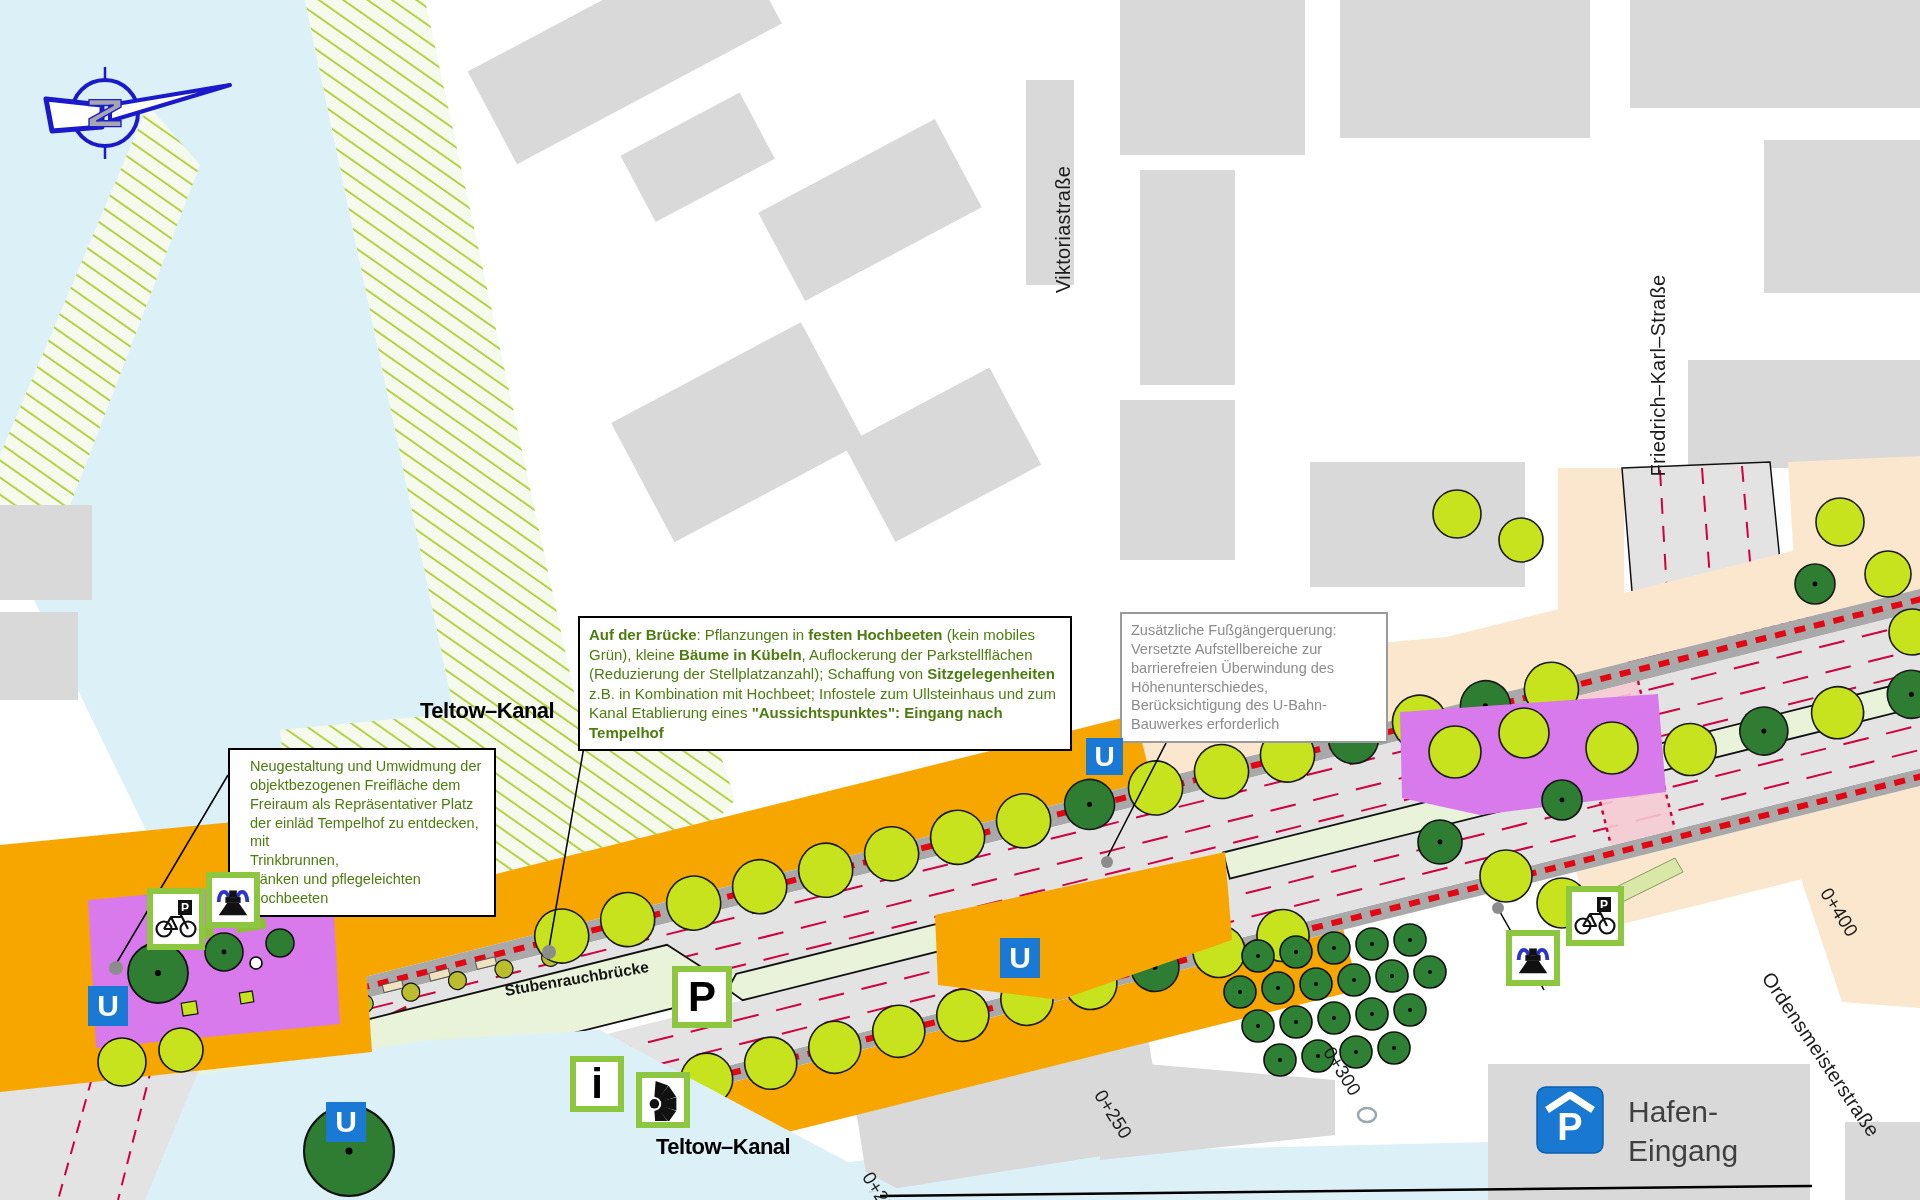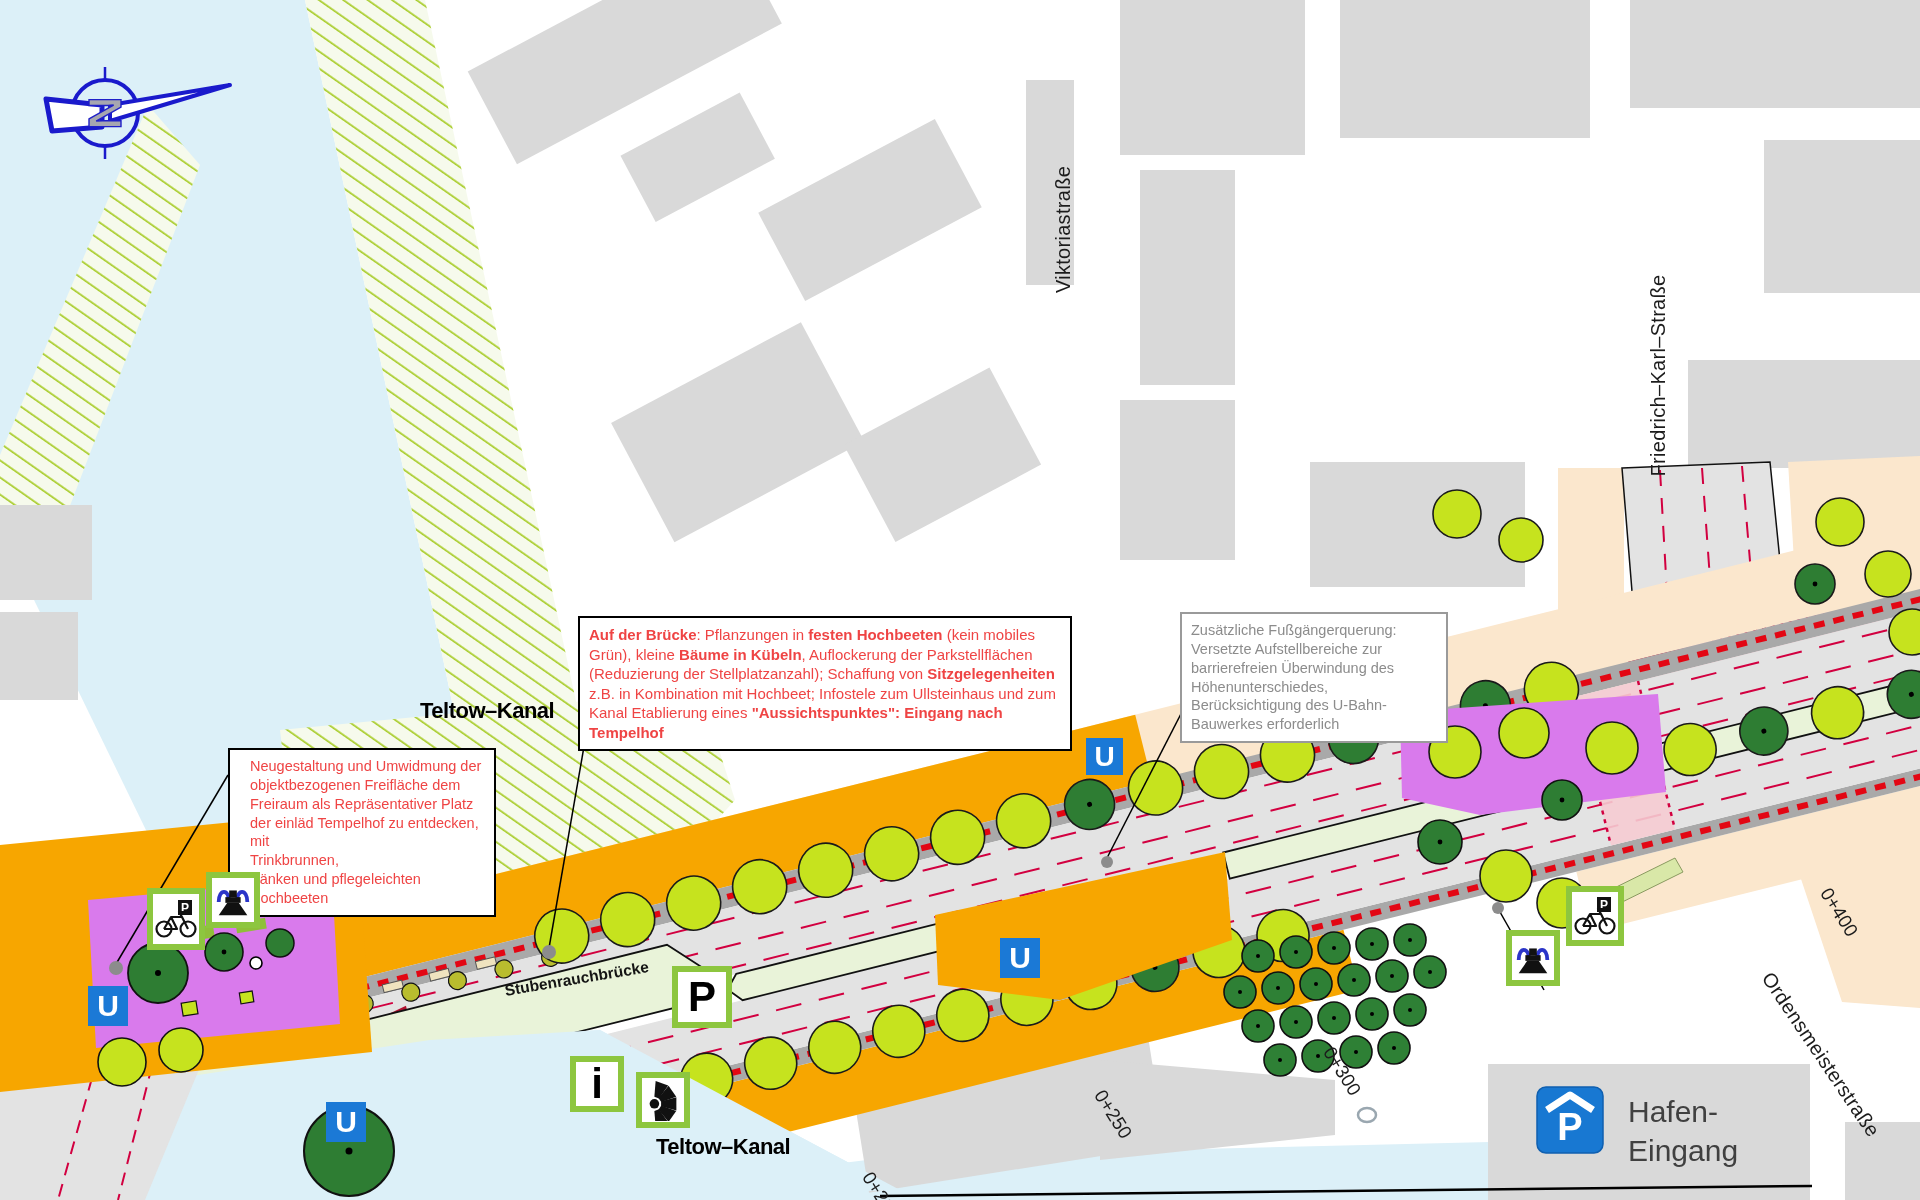--- a/index.html
+++ b/index.html
@@ -7,21 +7,21 @@
        font-family:"Liberation Sans",sans-serif;}
   #map{position:relative;width:1920px;height:1200px;background:#ffffff;overflow:hidden;}
   #basemap{position:absolute;left:0;top:0;}
   .lbl{position:absolute;color:#141414;white-space:nowrap;}
   .street{font-size:20px;letter-spacing:.3px;color:#1c1c1c;}
   .vert{transform:rotate(-90deg);transform-origin:center center;text-align:center;}
   .chain{font-size:19px;color:#1c1c1c;transform-origin:left top;}
   .canal-lbl{font-weight:bold;font-size:22px;letter-spacing:-0.5px;color:#000;}
   .bridge-lbl{font-weight:bold;font-size:15.5px;transform:rotate(-9.5deg);transform-origin:left center;}
   .note{position:absolute;background:#ffffff;border:2px solid #000;padding:7px 9px;
-        font-size:15px;line-height:1.3;color:#ef4444;box-sizing:border-box;}
+        font-size:15px;line-height:1.3;color:#4d7c0f;box-sizing:border-box;}
   .note.gray{border-color:#9a9a9a;color:#8c8c8c;}
   .pre{white-space:pre-line;padding-left:20px;}
   .u-marker{position:absolute;background:#1b79d6;color:#fff;font-weight:bold;
         display:flex;align-items:center;justify-content:center;}
   .gicon{position:absolute;background:#fff;border:6px solid #8dc63f;box-sizing:border-box;
         display:flex;align-items:center;justify-content:center;color:#000;}
   .gicon .big-letter{font-weight:bold;line-height:1;}
   .hafen-name{position:absolute;font-size:30px;line-height:1.3;color:#404040;}
 </style>
 </head>
@@ -307,21 +307,21 @@
 <div class="lbl bridge-lbl" style="left:505px;top:982px;">Stubenrauchbrücke</div>
 <div class="lbl street vert" style="left:963px;top:218px;width:200px;">Viktoriastraße</div>
 <div class="lbl street vert" style="left:1538px;top:364px;width:240px;">Friedrich–Karl–Straße</div>
 <div class="lbl street" style="left:1776px;top:968px;transform:rotate(56deg);transform-origin:left top;">Ordensmeisterstraße</div>
 <div class="lbl chain" style="left:876px;top:1168px;transform:rotate(58deg);">0+200</div>
 <div class="lbl chain" style="left:1108px;top:1086px;transform:rotate(58deg);">0+250</div>
 <div class="lbl chain" style="left:1337px;top:1043px;transform:rotate(58deg);">0+300</div>
 <div class="lbl chain" style="left:1834px;top:884px;transform:rotate(58deg);">0+400</div>
 
 <div class="note" style="left:578px;top:616px;width:494px;"><span style="font-weight: bold;">Auf der Brücke</span><span>: Pflanzungen in </span><span style="font-weight: bold;">festen Hochbeeten</span><span> (kein mobiles Grün), kleine </span><span style="font-weight: bold;">Bäume in Kübeln</span><span>, Auflockerung der Parkstellflächen (Reduzierung der Stellplatzanzahl); Schaffung von </span><span style="font-weight: bold;">Sitzgelegenheiten</span><span> z.B. in Kombination mit Hochbeet; Infostele zum Ullsteinhaus und zum Kanal Etablierung eines </span><span style="font-weight: bold;">"Aussichtspunktes": Eingang nach Tempelhof</span></div>
-<div class="note gray" style="left:1180px;top:612px;width:268px;font-size:14.5px;">Zusätzliche Fußgängerquerung: Versetzte Aufstellbereiche zur barrierefreien Überwindung des Höhenunterschiedes, Berücksichtigung des U-Bahn-Bauwerkes erforderlich</div>
+<div class="note gray" style="left:1120px;top:612px;width:268px;font-size:14.5px;">Zusätzliche Fußgängerquerung: Versetzte Aufstellbereiche zur barrierefreien Überwindung des Höhenunterschiedes, Berücksichtigung des U-Bahn-Bauwerkes erforderlich</div>
 <div class="note pre" style="left:228px;top:748px;width:268px;font-size:14.5px;">Neugestaltung und Umwidmung der objektbezogenen Freifläche dem Freiraum als Repräsentativer Platz der einläd Tempelhof zu entdecken, mit
 Trinkbrunnen,
 Bänken und pflegeleichten Hochbeeten</div>
 
 <div class="u-marker" style="left:88px;top:986px;width:40px;height:40px;font-size:30px;">
       <span>U</span>
     </div>
 <div class="u-marker" style="left:326px;top:1102px;width:40px;height:40px;font-size:30px;">
       <span>U</span>
     </div>

